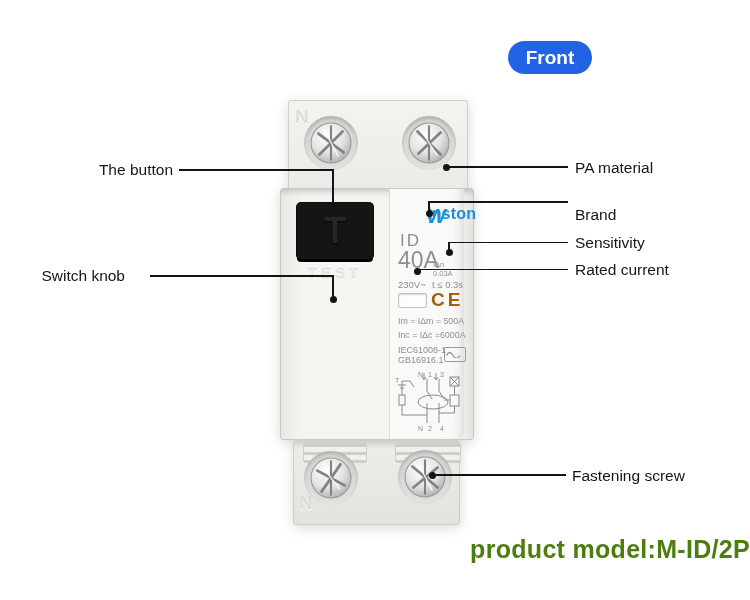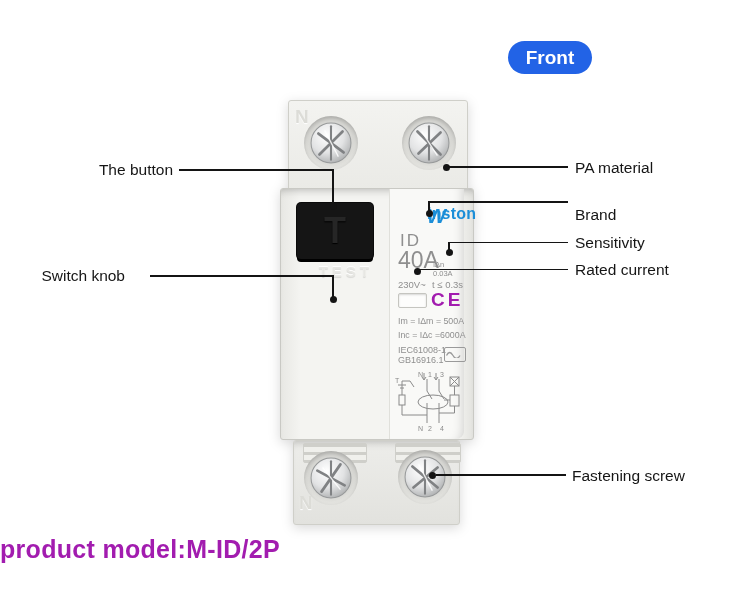--- a/index.html
+++ b/index.html
@@ -34,21 +34,21 @@
 
   
   .vent{position:absolute;height:18px;border:1px solid #cfcfca;border-radius:2px;
         background:repeating-linear-gradient(180deg,#cfcfca 0 3px,#f0f0ec 3px 8px);}
 
   
   .t-button{position:absolute;left:16px;top:14px;width:76px;height:56px;background:#151515;
             border-radius:4px;box-shadow:0 3px 0 #000,0 0 0 1px #0a0a0a;
             display:flex;align-items:center;justify-content:center;}
   .t-glyph{font-size:36px;font-weight:bold;color:#262626;text-shadow:0 1px 1px #000;}
-  .test-label{position:absolute;left:16px;top:74px;width:76px;text-align:right;
+  .test-label{position:absolute;left:16px;top:74px;width:76px;text-align:center;
             font-size:15px;font-weight:bold;letter-spacing:4px;color:#e7e7e3;
             text-shadow:0 -1px 0 rgba(255,255,255,.9),0 1px 1px rgba(0,0,0,.12);}
   .recess{position:absolute;left:8px;top:97px;width:102px;height:120px;border-radius:3px;
             background:linear-gradient(180deg,#7e7e7a 0,#a8a8a4 30%,#d6d6d2 100%);
             box-shadow:inset 0 2px 5px rgba(0,0,0,.4);}
   .knob{position:absolute;left:6px;top:10px;width:90px;height:106px;background:#1c1c1c;
             border-radius:3px 3px 9px 9px;box-shadow:0 2px 4px rgba(0,0,0,.5);}
   .knob-ridges{position:absolute;left:0;top:0;width:100%;height:26px;
             background:repeating-linear-gradient(180deg,#333 0 3px,#101010 3px 7px);border-radius:3px 3px 0 0;}
   .knob-tab{position:absolute;left:33px;top:0;width:24px;height:24px;background:#242424;
@@ -65,37 +65,37 @@
             font-weight:bold;font-size:16px;letter-spacing:.2px;}
   .winston .w-cap{font-size:20px;font-style:italic;}
   .print{color:#8f8f8f;}
   .id-text{left:10px;top:42px;font-size:17px;letter-spacing:2px;}
   .amps{left:8px;top:58px;font-size:23px;}
   .sens-small{left:43px;top:71px;font-size:7.5px;}
   .volts{left:8px;top:90px;font-size:9.5px;}
   .trip{left:42px;top:90px;font-size:9.5px;}
   .window{left:8px;top:104px;width:27px;height:13px;background:#fdfdfc;border:1px solid #c5c5c0;border-radius:2px;
           box-shadow:inset 0 1px 2px rgba(0,0,0,.15);}
-  .ce{left:41px;top:100px;font-size:19px;font-weight:bold;letter-spacing:3px;color:#a21caf;}
+  .ce{left:41px;top:100px;font-size:19px;font-weight:bold;letter-spacing:3px;color:#a16207;}
   .im-line{left:8px;top:127px;font-size:8.8px;white-space:nowrap;}
   .inc-line{left:8px;top:141px;font-size:8.8px;white-space:nowrap;}
   .std1{left:8px;top:156px;font-size:9px;}
   .std2{left:8px;top:166px;font-size:9px;}
   .surge-box{left:54px;top:158px;width:20px;height:13px;border:1.4px solid #9a9a9a;border-radius:2px;}
   .diagram{left:4px;top:180px;}
 
   
   .callout{position:absolute;font-size:15.5px;color:#151515;line-height:20px;}
   .hline{position:absolute;height:1.6px;background:#141414;}
   .vline{position:absolute;width:1.6px;background:#141414;}
   .dot{position:absolute;width:7px;height:7px;border-radius:50%;background:#141414;}
 
   
-  .footer-title{position:absolute;left:0;top:535px;width:100%;text-align:left;
-    font-size:25px;font-weight:600;letter-spacing:.3px;color:#a21caf;}
+  .footer-title{position:absolute;left:0;top:535px;width:100%;text-align:right;
+    font-size:25px;font-weight:600;letter-spacing:.3px;color:#4d7c0f;}
 </style>
 </head>
 <body>
 
 <div class="stage">
 
   <svg width="0" height="0" style="position:absolute">
     <defs>
       <radialGradient id="screwGrad" cx="40%" cy="32%" r="85%">
         <stop offset="0" stop-color="#ffffff"></stop>

